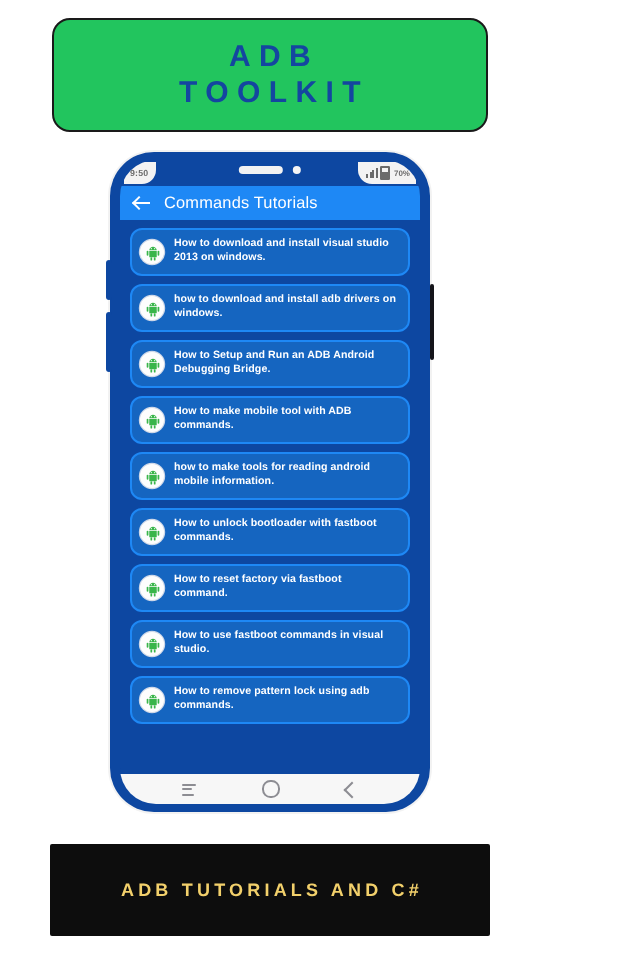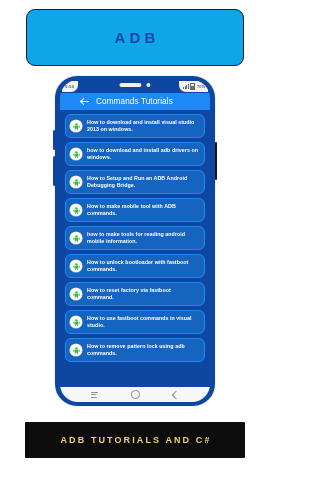--- a/index.html
+++ b/index.html
@@ -16,21 +16,21 @@
   }
 
   
   .title-plate {
     position: absolute;
     left: 26px;
     top: 9px;
     width: 218px;
     height: 57px;
     box-sizing: border-box;
-    background: #0ea5e9;
+    background: #22c55e;
     border: 1.6px solid #1a1a1a;
     border-radius: 9px;
     display: flex;
     flex-direction: column;
     align-items: center;
     justify-content: center;
     gap: 3px;
   }
   .title-line {
     color: #1446a0;
@@ -160,21 +160,21 @@
     background: #f4f4f4; border-radius: 50%;
   }
 
   
   .appbar {
     flex: 0 0 17px;
     background: #1e88f5;
     display: flex;
     align-items: center;
     gap: 7px;
-    padding: 0 21px;
+    padding: 0 7px;
   }
   .back-arrow {
     width: 8px; height: 8px;
     position: relative;
     flex: 0 0 auto;
   }
   .back-arrow::before {
     content: "";
     position: absolute;
     left: 0; top: 3.4px;
@@ -269,21 +269,21 @@
     border-bottom: 1px solid #8d8d93;
     transform: rotate(45deg);
   }
 
   
   .banner {
     position: absolute;
     left: 25px;
     top: 422px;
     width: 220px;
-    height: 36px;
+    height: 46px;
     box-sizing: border-box;
     background: #0d0d0d;
     border-radius: 1px;
     display: flex;
     flex-direction: column;
     align-items: center;
     justify-content: center;
     gap: 3px;
   }
   .banner-line {
@@ -294,20 +294,21 @@
     line-height: 1;
     text-indent: 2px;
     white-space: nowrap;
   }
 </style>
 </head>
 <body>
 
 <div class="title-plate">
   <div class="title-line">ADB</div>
+  <div class="title-line">TOOLKIT</div>
 </div>
 
 <div class="phone">
   <div class="btn-vol v1"></div>
   <div class="btn-vol v2"></div>
   <div class="btn-power"></div>
 
   <div class="screen">
 
     <div class="statusbar">

